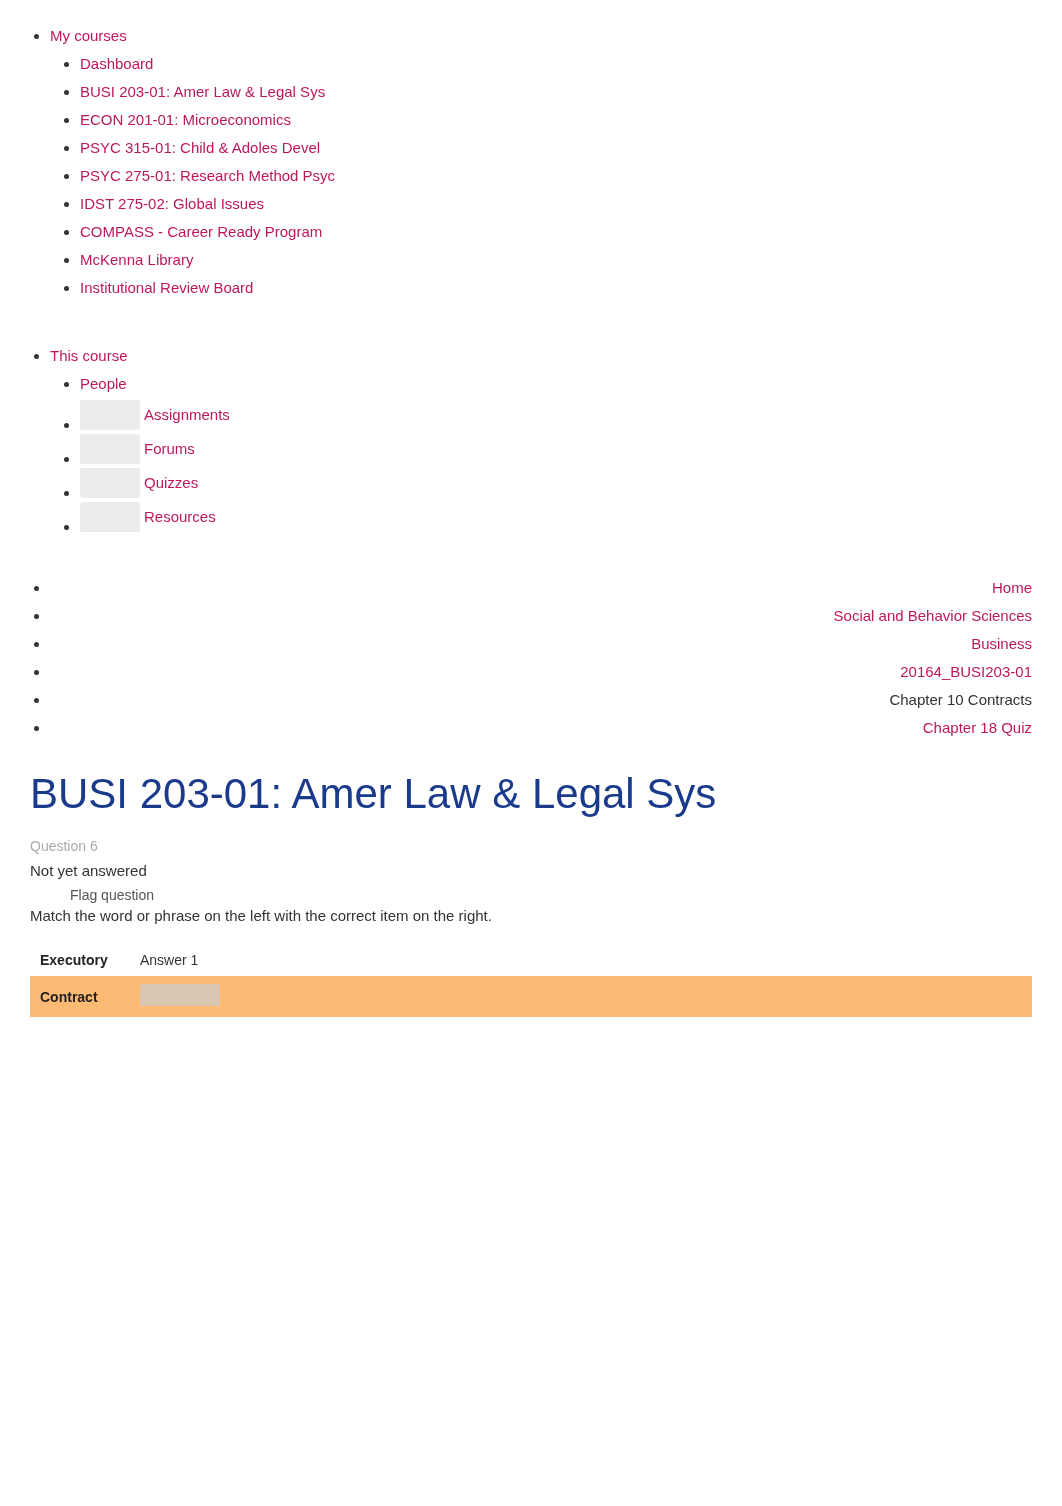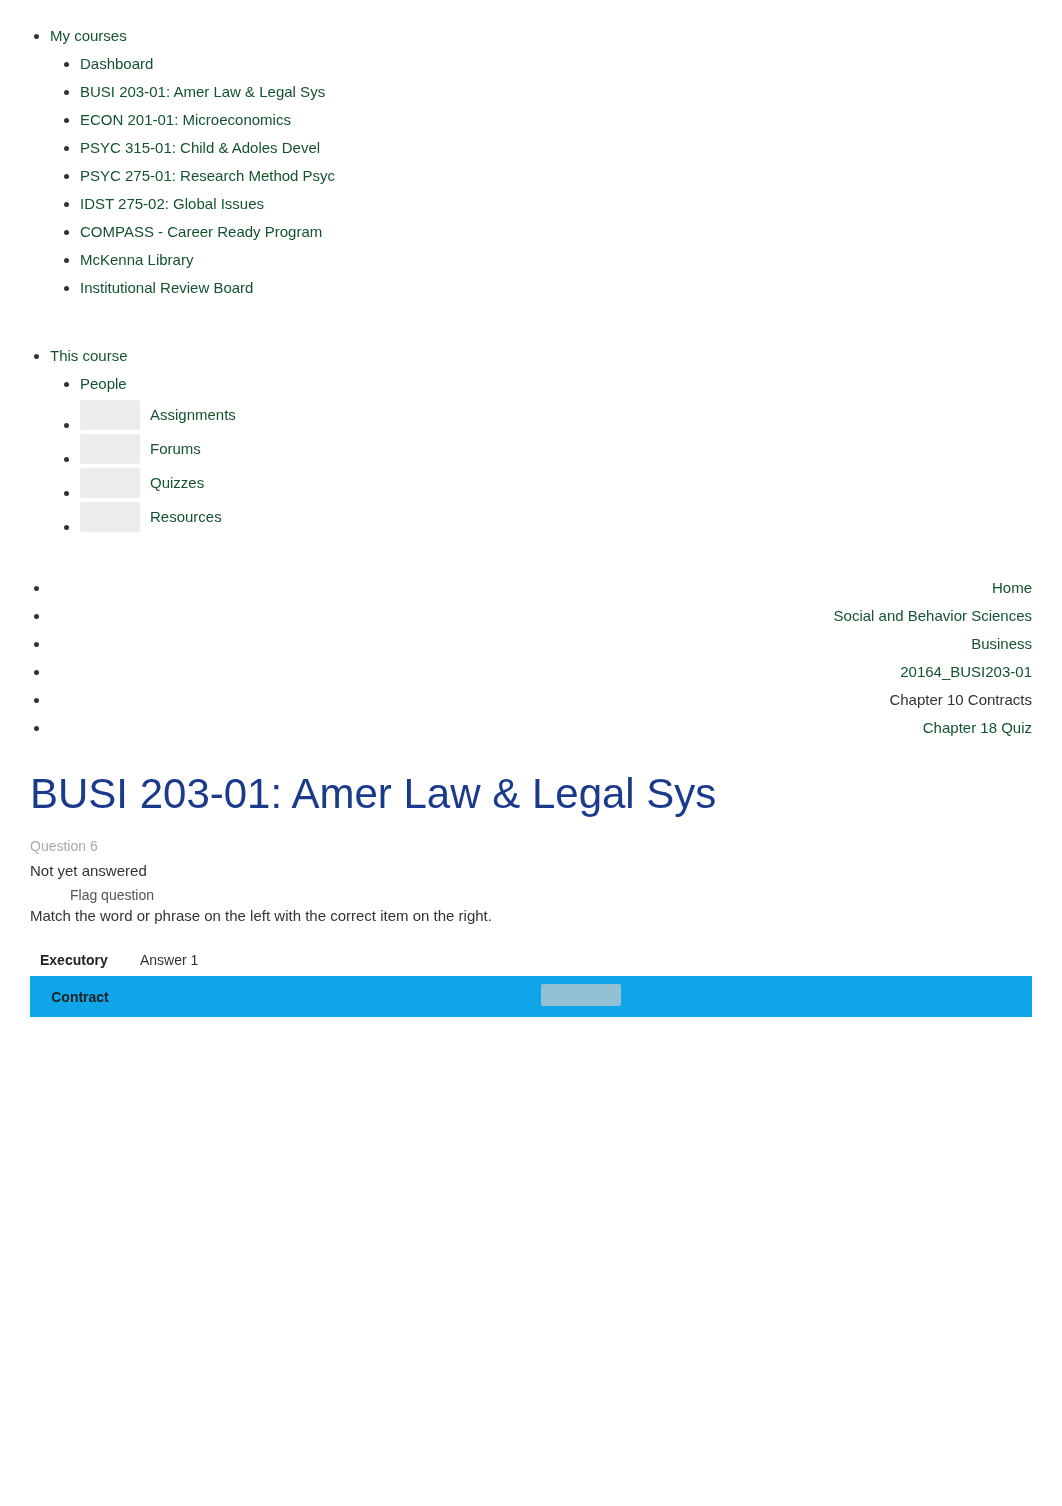--- a/index.html
+++ b/index.html
@@ -16,31 +16,31 @@
     }
     ul ul {
       padding-left: 30px;
       list-style: disc;
     }
     li {
       margin: 4px 0;
       line-height: 1.6;
     }
     a, .link {
-      color: #14532d;
+      color: #be185d;
       text-decoration: none;
       cursor: pointer;
     }
     .nav-section {
       margin-bottom: 20px;
     }
     .course-item-with-icon {
       display: flex;
       align-items: center;
-      gap: 10px;
+      gap: 4px;
     }
     .icon-placeholder {
       display: inline-block;
       width: 60px;
       height: 30px;
       background: #e0e0e0;
       border-radius: 2px;
       opacity: 0.6;
     }
     .page-title {
@@ -75,22 +75,21 @@
     .match-table {
       width: 100%;
       border-collapse: collapse;
     }
     .match-table td {
       padding: 8px 10px;
       font-size: 14px;
       vertical-align: middle;
     }
     .match-row-alt {
-      background-color: #0ea5e9;
-      text-align: center;
+      background-color: #fdba74;
     }
     .match-left {
       font-weight: bold;
       width: 100px;
       color: #222;
     }
     .match-answer {
       color: #333;
     }
     .match-select-placeholder {

